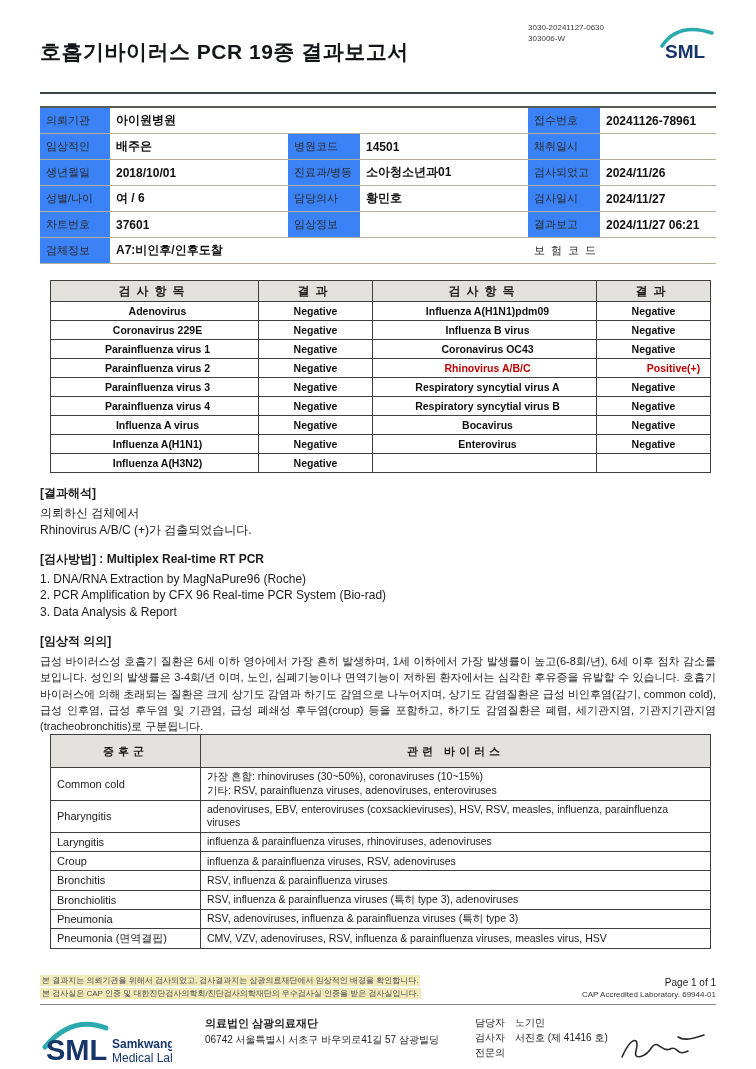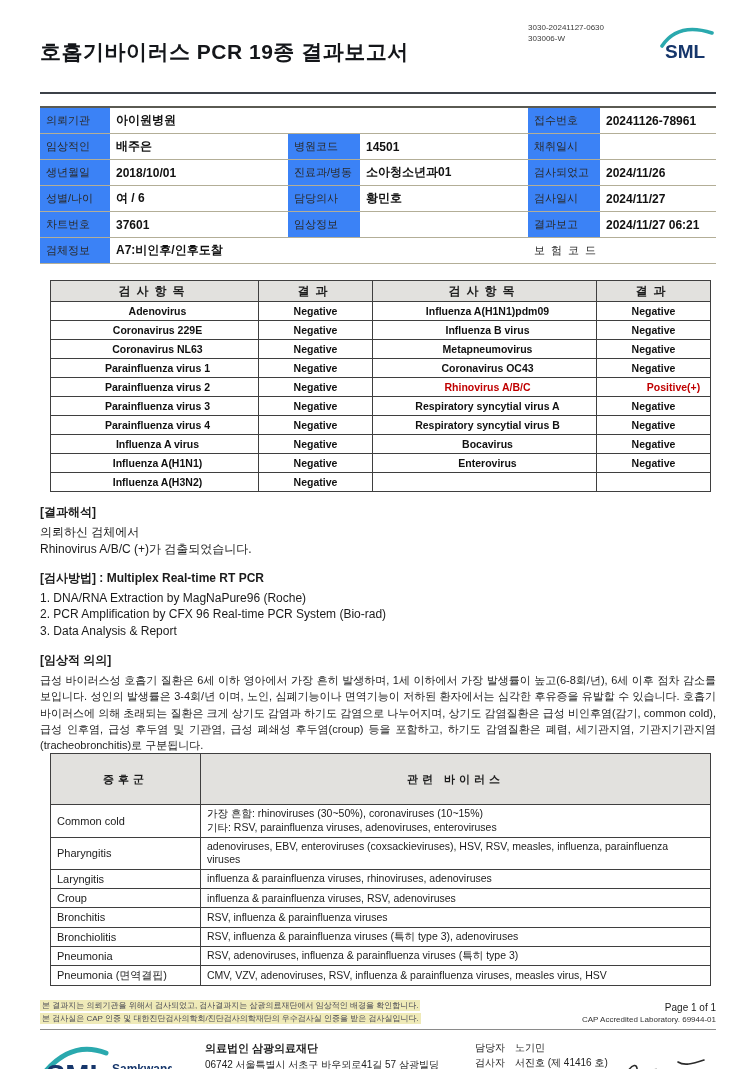--- a/index.html
+++ b/index.html
@@ -36,26 +36,26 @@
   
   .section { margin-top: 12px; }
   .section-heading { font-size: 12px; font-weight: 700; margin-bottom: 3px; }
   .body-line { font-size: 12px; line-height: 1.4; }
   .clinical-body { font-size: 11px; line-height: 1.48; margin: 2px 0 0; text-align: justify; }
 
   
   .virus-caption { font-size: 11px; margin: 12px 0 3px 10px; color: #222; }
   .virus { width: 660px; margin-left: 10px; border-collapse: collapse; table-layout: fixed; }
   .virus th, .virus td { border: 1px solid #3f3f3f; }
-  .virus th { background: #e2e1de; font-size: 11px; font-weight: 700; height: 18px; letter-spacing: 4px; padding: 16px; }
+  .virus th { background: #e2e1de; font-size: 11px; font-weight: 700; height: 18px; letter-spacing: 4px; padding: 7px; }
   .virus td { font-size: 10.5px; padding: 2px 6px; line-height: 1.3; vertical-align: middle; }
   .virus td.syndrome { font-size: 11px; }
 
   
-  .notices { display: flex; justify-content: space-between; align-items: flex-end; margin-top: 12px; }
+  .notices { display: flex; justify-content: space-between; align-items: flex-end; margin-top: 24px; }
   .notice-line { font-size: 8px; color: #4a4a55; background: #efeab8; padding: 0 2px; margin-top: 2px; width: fit-content; }
   .notice-right { text-align: right; }
   .page-info { font-size: 10px; color: #1b1b1b; margin-bottom: 2px; }
   .cap-line { font-size: 8px; color: #333; }
   .divider { border-top: 1px solid #8a8a8a; margin-top: 5px; }
 
   
   .bottom { position: relative; display: flex; align-items: flex-start; margin-top: 10px; }
   .company-info { margin-left: 33px; font-size: 10px; line-height: 1.55; color: #222; }
   .company-name { font-size: 11px; font-weight: 700; }
@@ -165,26 +165,20 @@
           <td class="item">Influenza A(H1N1)pdm09</td>
           <td class="result">Negative</td>
         </tr>
         <tr>
           <td class="item">Coronavirus 229E</td>
           <td class="result">Negative</td>
           <td class="item">Influenza B virus</td>
           <td class="result">Negative</td>
         </tr>
         <tr>
-          <td class="item">Coronavirus NL63</td>
-          <td class="result">Negative</td>
-          <td class="item">Metapneumovirus</td>
-          <td class="result">Negative</td>
-        </tr>
-        <tr>
           <td class="item">Parainfluenza virus 1</td>
           <td class="result">Negative</td>
           <td class="item">Coronavirus OC43</td>
           <td class="result">Negative</td>
         </tr>
         <tr>
           <td class="item">Parainfluenza virus 2</td>
           <td class="result">Negative</td>
           <td class="item positive">Rhinovirus A/B/C</td>
           <td class="result positive">Positive(+)</td>

